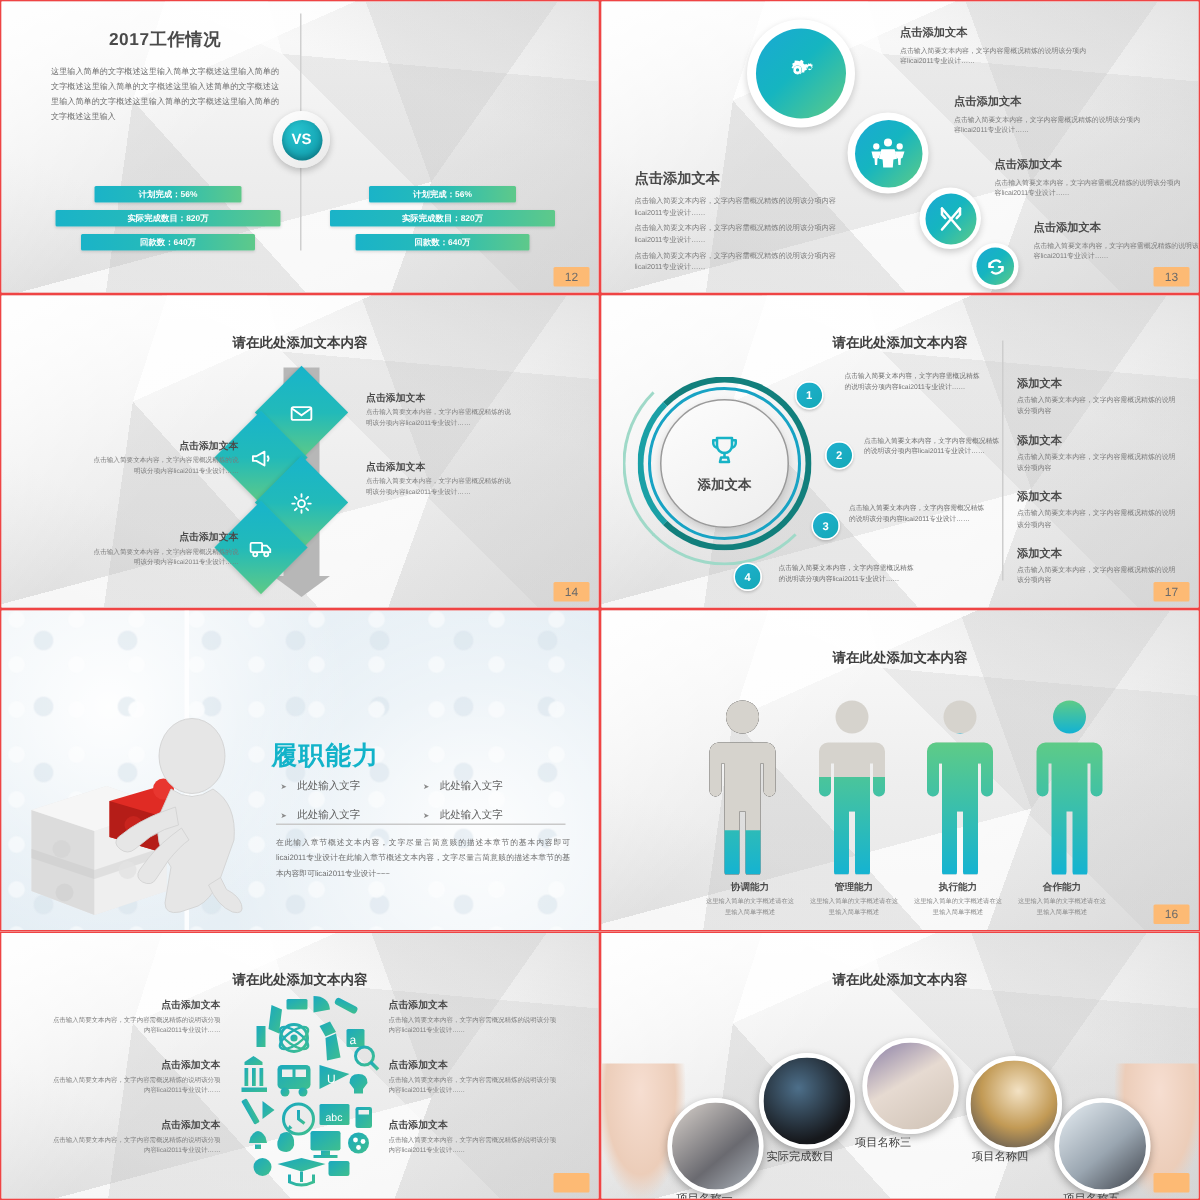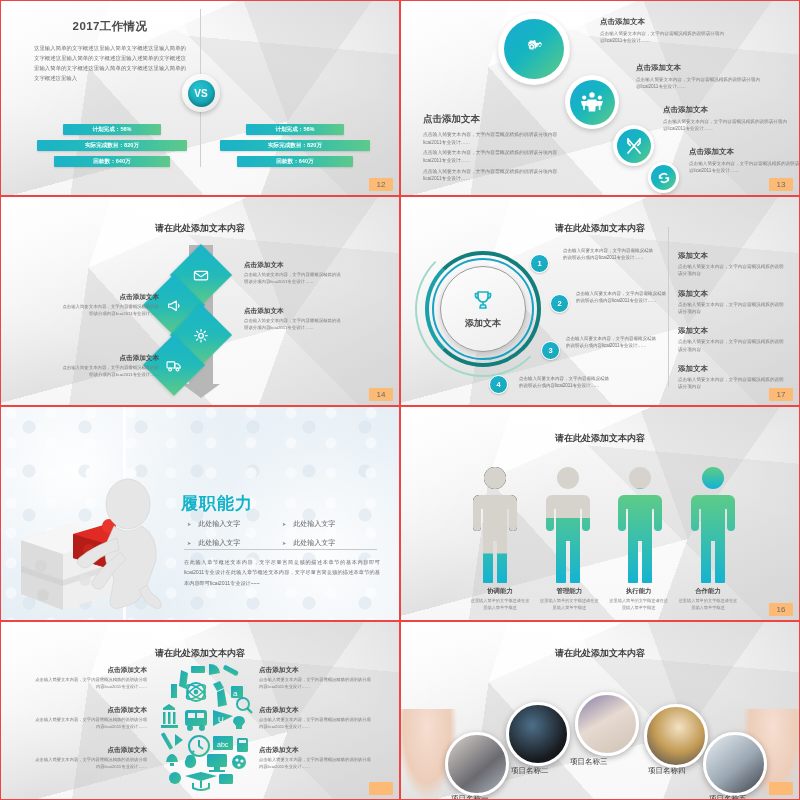--- a/index.html
+++ b/index.html
@@ -679,21 +679,21 @@
     <div class="hand" style="left:-4px;"></div>
     <div class="hand" style="right:-4px;"></div>
 
     <div class="circ" style="left:44px;top:110px;width:58px;height:58px;background:linear-gradient(140deg,#d9d2cc,#6a6a70 60%,#aeb5bd);"></div>
     <div class="circ" style="left:105px;top:80px;width:58px;height:58px;background:radial-gradient(circle at 40% 35%,#4d6f8a,#16181c 70%);"></div>
     <div class="circ" style="left:174px;top:70px;width:58px;height:58px;background:linear-gradient(150deg,#8a7fa6,#e6dad1 45%,#cfc2b5);"></div>
     <div class="circ" style="left:243px;top:82px;width:58px;height:58px;background:radial-gradient(circle at 55% 35%,#f3e2c4,#c29a55 50%,#4b4b52 95%);"></div>
     <div class="circ" style="left:302px;top:110px;width:58px;height:58px;background:linear-gradient(140deg,#e7eef3,#9aa6b1 55%,#3d4149);"></div>
 
     <div class="cap" style="left:50px;top:172px;">项目名称一</div>
-    <div class="cap" style="left:110px;top:144px;">项目名称二</div>
+    <div class="cap" style="left:110px;top:144px;">实际完成数目</div>
     <div class="cap" style="left:169px;top:135px;">项目名称三</div>
     <div class="cap" style="left:247px;top:144px;">项目名称四</div>
     <div class="cap" style="left:308px;top:172px;">项目名称五</div>
 
     <div class="pagenum"></div>
   </div>
 
 </div>
 
 </body></html>

